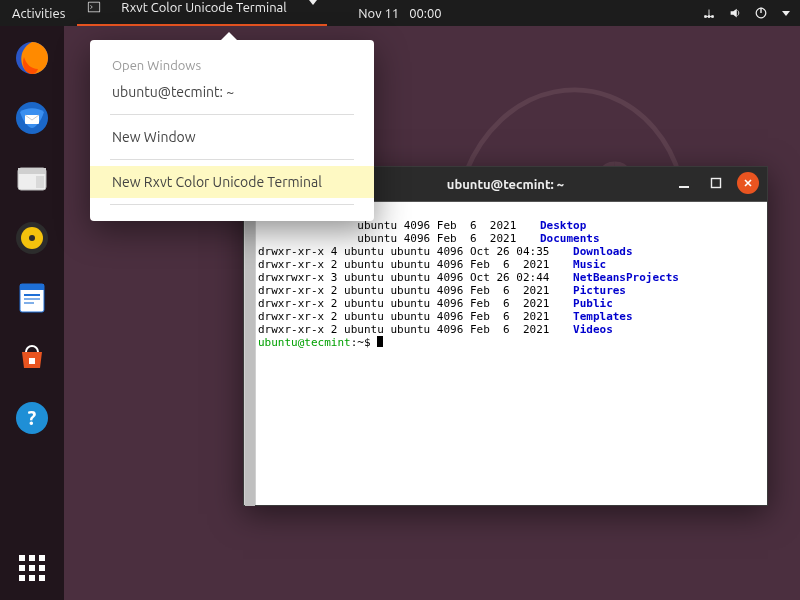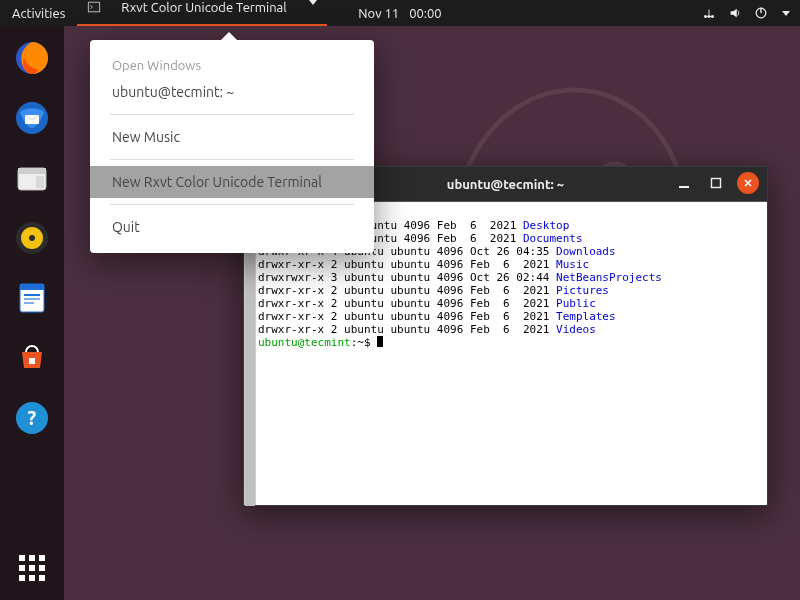--- a/index.html
+++ b/index.html
@@ -42,32 +42,32 @@
   .term-controls { position: absolute; right: 8px; top: 5px; display: flex; gap: 10px; align-items: center; }
   .tc-btn { width: 22px; height: 22px; display: flex; align-items: center; justify-content: center; cursor: pointer; }
   .tc-close { background: #e95420; border-radius: 50%; color: #fff; }
   .term-body { flex: 1; background: #fff; color: #000; font-family: "DejaVu Sans Mono","Liberation Mono",monospace;
     font-size: 11px; line-height: 13px; padding: 4px 6px; white-space: pre; position: relative; border-top: 1px solid #555; }
   .term-scrollbar { position: absolute; left: 0; top: 0; bottom: 0; width: 12px; background: #d0d0d0; }
   .term-scrollbar-thumb { position: absolute; left: 1px; top: 1px; width: 10px; height: 100%; background: #bfbfbf; }
   .term-content { position: absolute; left: 14px; top: 4px; right: 4px; bottom: 4px; overflow: hidden; }
   .prompt-user { color: #00a000; font-weight: normal; }
   .prompt-path { color: #000; }
-  .dir-blue { color: #0000cd; font-weight: normal; }
+  .dir-blue { color: #0000cd; font-weight: bold; margin-left: 17px; }
   .cursor-block { display: inline-block; width: 6px; height: 11px; background: #000; vertical-align: -1px; }
 
   
   .ctx-menu { position: absolute; left: 90px; top: 40px; width: 284px;
     background: #fff; border-radius: 4px; box-shadow: 0 10px 34px rgba(0,0,0,0.45);
     padding: 14px 0 10px; font-size: 14px; color: #444; z-index: 60; }
   .ctx-menu::before { content: ""; position: absolute; top: -8px; left: 130px;
     border-left: 9px solid transparent; border-right: 9px solid transparent; border-bottom: 9px solid #fff; }
   .ctx-section-title { padding: 4px 22px; color: #9a9a9a; font-size: 13px; }
   .ctx-item { padding: 8px 22px; color: #444; cursor: pointer; }
-  .ctx-item.selected { background: #a3a3a3; }
+  .ctx-item.selected { background: #fef9c3; }
   .ctx-sep { height: 1px; background: #ddd; margin: 6px 20px; }
 </style>
 </head>
 <body>
 
 <div class="wallpaper-shape">
   <svg viewBox="0 0 200 200">
       <path d="M90 20 C140 10 180 60 170 110 C165 150 120 180 80 170 C40 160 20 110 35 70 C45 45 65 25 90 20 Z M70 68 a12 12 0 1 0 0.1 0 M128 65 a10 10 0 1 0 0.1 0" fill="none" stroke="#8f6f7a" stroke-width="3"></path>
     </svg>
 </div>
@@ -213,23 +213,20 @@
   </div>
 </div>
 
 <div class="ctx-menu">
   <div class="ctx-section-title">Open Windows</div>
   <div class="ctx-item">
     <span>ubuntu@tecmint: ~</span>
   </div>
   <div class="ctx-sep"></div>
   <div class="ctx-item">
-    <span>New Music</span>
+    <span>New Window</span>
   </div>
   <div class="ctx-sep"></div>
   <div class="ctx-item selected">
     <span>New Rxvt Color Unicode Terminal</span>
   </div>
   <div class="ctx-sep"></div>
-  <div class="ctx-item">
-    <span>Quit</span>
-  </div>
 </div>
 
 </body></html>

